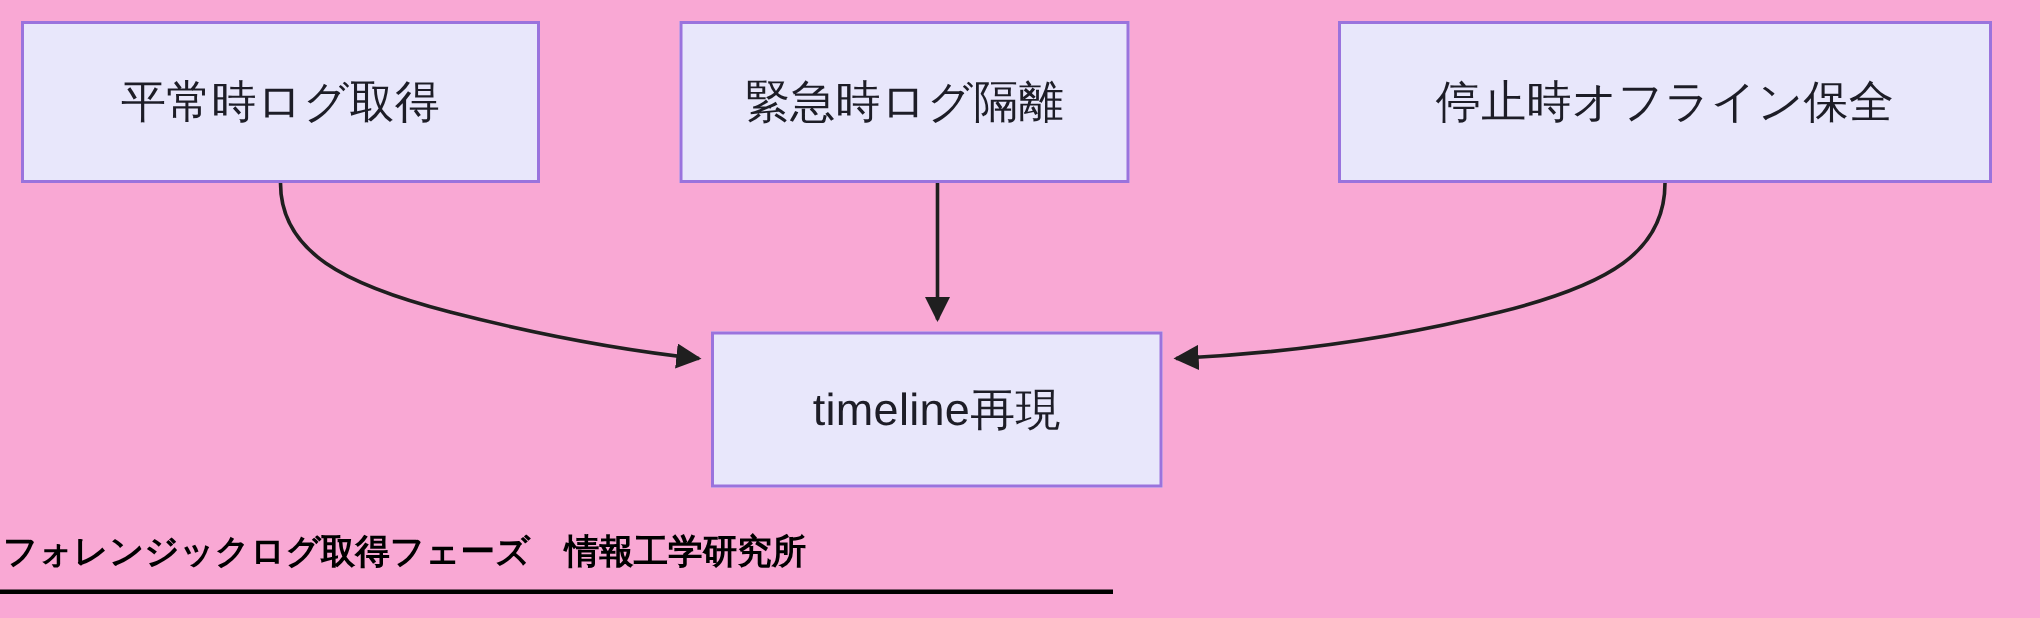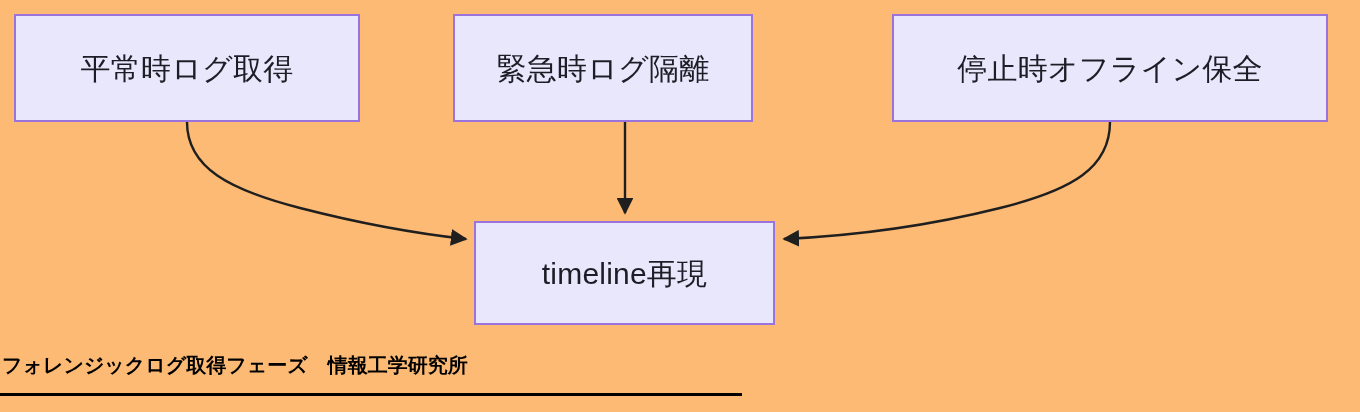--- a/index.html
+++ b/index.html
@@ -10,21 +10,21 @@
   body {
     width: 1360px;
     height: 412px;
     font-family: "Liberation Sans", "DejaVu Sans", sans-serif;
     overflow: hidden;
   }
   #canvas {
     position: relative;
     width: 1360px;
     height: 412px;
-    background: #fdba74;
+    background: #f9a8d4;
   }
   #edges {
     position: absolute;
     left: 0;
     top: 0;
     width: 1360px;
     height: 412px;
     pointer-events: none;
   }
   .node {
@@ -50,21 +50,21 @@
   #node-timeline { left: 474px; top: 221px; width: 301px; height: 104px; }
 
   #caption-wrap {
     position: absolute;
     left: 0px;
     top: 352px;
     width: 760px;
   }
   .caption-text {
     font-family: Liberation Sans, sans-serif;
-    font-size: 20px;
+    font-size: 23px;
     font-weight: bold;
     color: #000000;
     white-space: pre;
     display: inline-block;
     padding: 0 0 4px 2px;
     letter-spacing: 0px;
   }
   #caption-rule {
     position: absolute;
     left: 0px;

